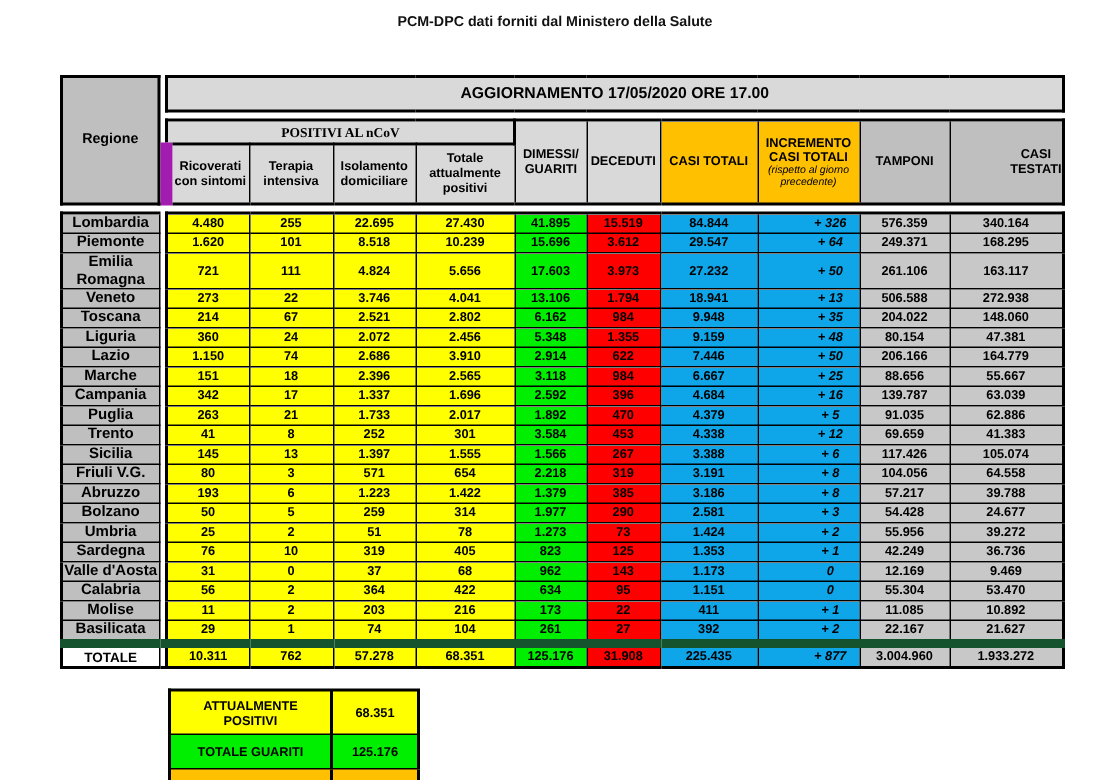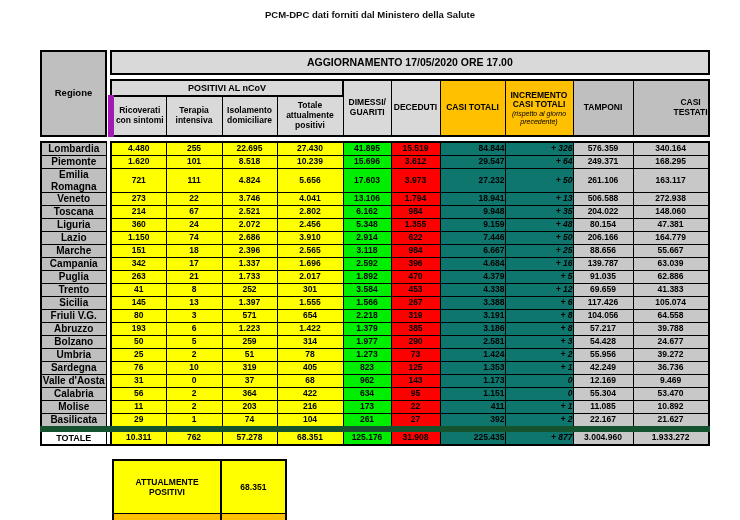--- a/index.html
+++ b/index.html
@@ -19,62 +19,62 @@
   }
   td.gap, tr.gap-row td{border:none;background:#fff;}
   tr.gap-row td{height:4px;}
   .regione-h{
     background:#BFBFBF;font-weight:bold;font-size:9.5px;border:2px solid #000;
   }
   .agg{
     background:#D9D9D9;font-weight:bold;font-size:10.5px;border:2px solid #000;height:21px;
   }
   .posgroup{
-    background:#D9D9D9;font-weight:bold;font-size:9px;border:2px solid #000;height:14px;
+    background:#D9D9D9;font-weight:bold;font-size:9px;border:2px solid #000;height:14px;font-family:Liberation Serif, serif;
   }
   .sub{
     background:#D9D9D9;font-weight:bold;font-size:8.5px;border:1px solid #000;
     border-bottom:2px solid #000;height:38px;
   }
-  .sub.first{border-left:6px solid #a21caf;}
+  .sub.first{border-left:8px solid #a21caf;}
   .tall{
     font-weight:bold;font-size:8.5px;border:1px solid #000;
     border-top:2px solid #000;border-bottom:2px solid #000;
   }
   .tall.lgray{background:#D9D9D9;}
   .tall.orange{background:#FFC000;}
   .tall.dgray{background:#BFBFBF;}
   .tall.last{border-right:2px solid #000;padding-left:40px;}
   .note{font-style:italic;font-weight:normal;font-size:7px;line-height:1.1;}
   
   td.region{
     background:#BFBFBF;font-weight:bold;font-size:10px;
     border:1px solid #000;border-left:2px solid #000;height:12px;
   }
   td.val{
     font-weight:bold;font-size:8.5px;border:1px solid #000;height:12px;
   }
   td.val.yellow{background:#FFFF00;}
   td.val.green{background:#00EE00;}
   td.val.red{background:#FF0000;}
-  td.val.orange{background:#0f766e;text-align:right;}
+  td.val.orange{background:#0ea5e9;}
   td.val.gray{background:#C8C8C8;}
   td.val.italic{font-style:italic;padding-left:29px;}
   td.val.first{border-left:2px solid #000;}
   td.val.last{border-right:2px solid #000;}
   tr.first-row td.val, tr.first-row td.region{border-top:2px solid #000;}
   tr.total-row td{border-top:6px solid #14532d;border-bottom:2px solid #000;}
   tr.total-row td.region{background:#ffffff;font-size:9px;}
   
   table.summary{
     border-collapse:collapse;table-layout:fixed;margin:13px 0 0 112px;border:2px solid #000;
   }
   table.summary td{
     border:1px solid #000;border-right:2px solid #000;font-weight:bold;font-size:8.5px;
-    height:13.5px;text-align:center;padding:16px;
+    height:13.5px;text-align:center;padding:4px;
   }
   tr.sy td{background:#FFFF00;}
   tr.sg td{background:#00EE00;}
   tr.sr td{background:#FF0000;}
   tr.so td{background:#FFC000;}
 </style>
 </head>
 <body>
 
 <div class="title">PCM-DPC dati forniti dal Ministero della Salute</div>
@@ -440,18 +440,22 @@
 <table class="summary">
   <colgroup>
       <col style="width:108px">
       <col style="width:58px">
     </colgroup>
   <tbody>
       <tr class="sy">
     <td>ATTUALMENTE POSITIVI</td>
     <td>68.351</td>
   </tr>
+  <tr class="sg">
+    <td>TOTALE GUARITI</td>
+    <td>125.176</td>
+  </tr>
   <tr class="so">
     <td>CASI TOTALI</td>
     <td>225.435</td>
   </tr>
 </tbody>
   </table>
 
 </body></html>

